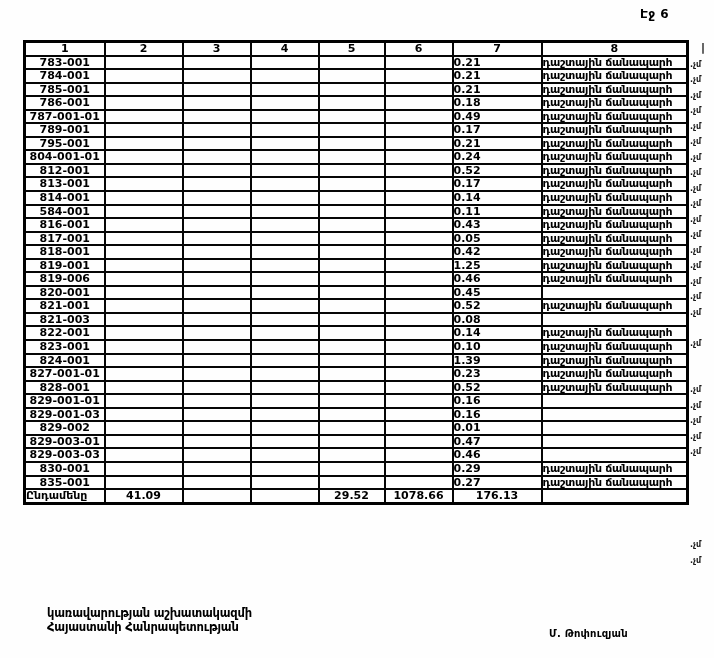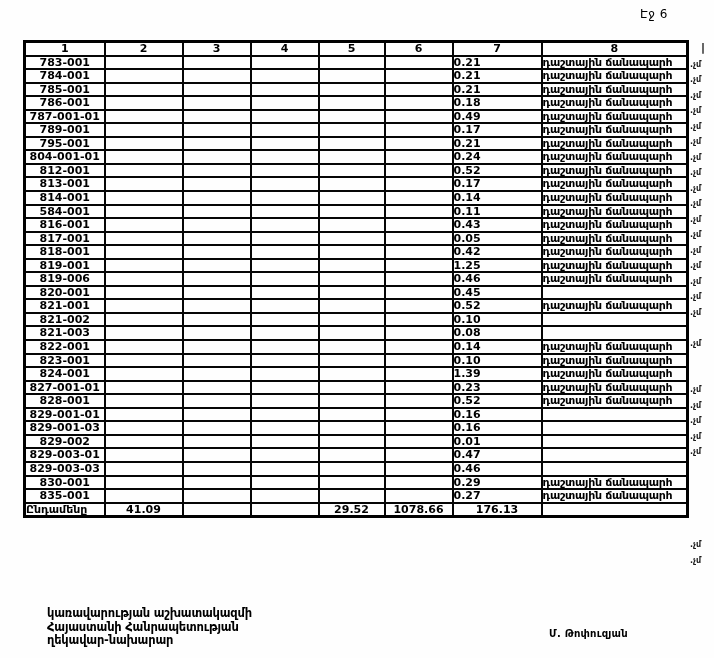--- a/index.html
+++ b/index.html
@@ -12,21 +12,21 @@
   }
   .page {
     position: relative;
     width: 714px; height: 658px;
     background: #fefefe;
     overflow: hidden;
   }
   .page-label {
     position: absolute;
     left: 640px; top: 7px;
-    font-size: 12px; font-weight: normal;
+    font-size: 12px; font-weight: bold;
     letter-spacing: 0.5px;
   }
   table.doc-table {
     position: absolute;
     left: 23px; top: 40px;
     width: 663px;
     border-collapse: collapse;
     table-layout: fixed;
     border: 3px solid #000;
   }
@@ -290,30 +290,20 @@
         </tr>
         <tr>
           <td class="c-id">821-001</td>
           <td class="c-num"></td>
           <td class="c-num"></td>
           <td class="c-num"></td>
           <td class="c-num"></td>
           <td class="c-num"></td>
           <td class="c-val">0.52</td>
           <td class="c-road">դաշտային ճանապարհ</td>
-        </tr>
-        <tr>
-          <td class="c-id">821-002</td>
-          <td class="c-num"></td>
-          <td class="c-num"></td>
-          <td class="c-num"></td>
-          <td class="c-num"></td>
-          <td class="c-num"></td>
-          <td class="c-val">0.10</td>
-          <td class="c-road"></td>
         </tr>
         <tr>
           <td class="c-id">821-003</td>
           <td class="c-num"></td>
           <td class="c-num"></td>
           <td class="c-num"></td>
           <td class="c-num"></td>
           <td class="c-num"></td>
           <td class="c-val">0.08</td>
           <td class="c-road"></td>
@@ -476,18 +466,17 @@
       <div class="edge-fragment" style="top: 431.5px;">.չմ</div>
       <div class="edge-fragment" style="top: 447px;">.չմ</div>
       <div class="edge-fragment" style="top: 540px;">.չմ</div>
       <div class="edge-fragment" style="top: 555.5px;">.չմ</div>
     </div>
   <div class="edge-tick">|</div>
 
   <div class="footer">
     <div>կառավարության աշխատակազմի</div>
     <div>Հայաստանի Հանրապետության</div>
-    <div>ղեկավար-նախարար</div>
   </div>
 
   <div class="signature">Մ. Թոփուզյան</div>
 
 </div>
 
 </body></html>

